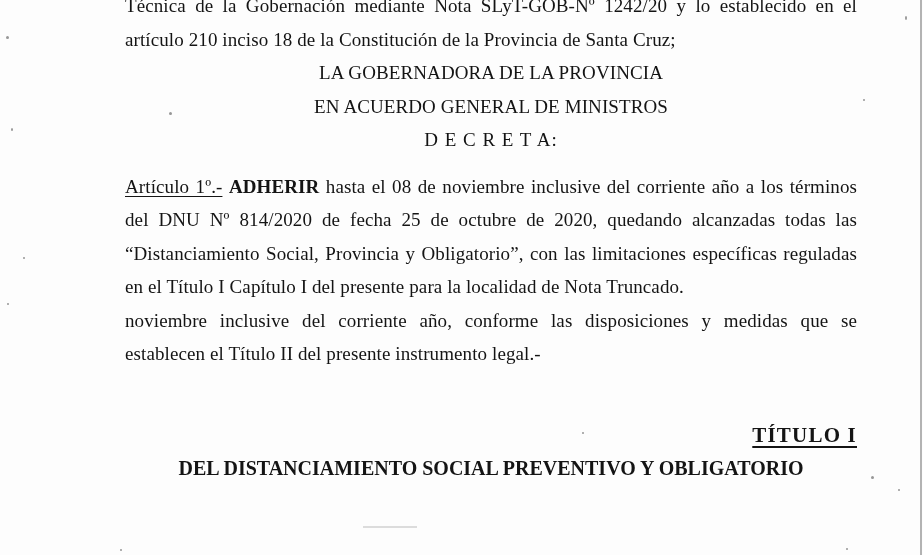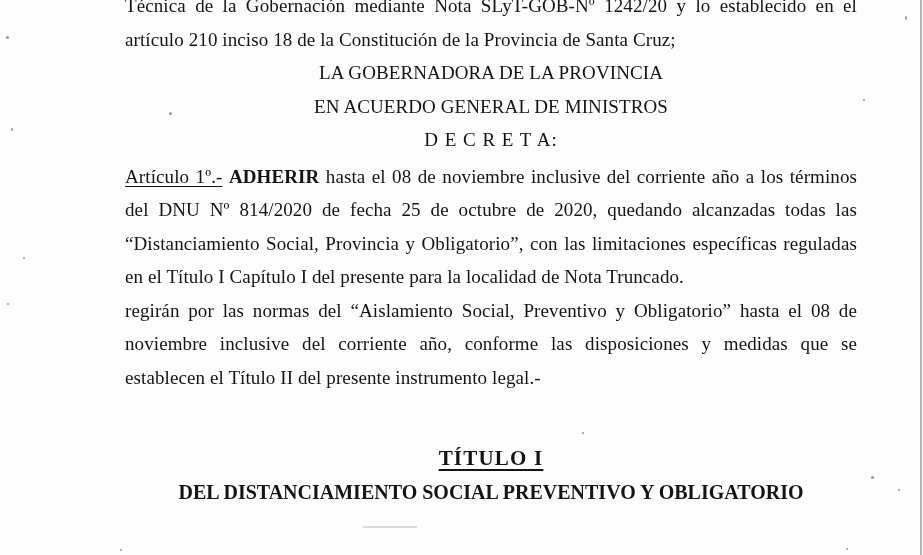--- a/index.html
+++ b/index.html
@@ -28,28 +28,28 @@
     letter-spacing: 0.1px;
   }
   .just {
     text-align: justify;
     text-align-last: justify;
   }
   .center { text-align: center; font-family: Liberation Serif, serif; }
   .u { text-decoration: underline; text-underline-offset: 3px; }
   .b { font-weight: bold; }
   .spaced { letter-spacing: 1px; }
-  .block-article { margin-top: 3px; }
+  .block-article { margin-top: 13px; }
   .block-title { margin-top: 22px; }
   .title-line {
     font-size: 21px;
     font-weight: bold;
     letter-spacing: 1.2px;
     line-height: 33.5px;
-    text-align: center;
+    text-align: right;
     margin-top: 48px;
   }
   .title-line .u {
     text-decoration: underline;
     text-decoration-thickness: 2px;
     text-underline-offset: 4px;
   }
   .subtitle-line {
     font-size: 20px;
     font-weight: bold;
@@ -108,23 +108,20 @@
       <span>del DNU Nº 814/2020 de fecha 25 de octubre de 2020, quedando alcanzadas todas las</span>
     </div>
     <div class="line just">
       <span>“Distanciamiento Social, Provincia y Obligatorio”, con las limitaciones específicas reguladas</span>
     </div>
     <div class="line">
       <span>en el Título I Capítulo I del presente para la localidad de Nota Truncado.</span>
     </div>
 
     <div class="line just">
-      <span>regirán por las normas del “Aislamiento Social, Preventivo y Obligatorio” hasta el 08 de</span>
-    </div>
-    <div class="line just">
       <span>noviembre inclusive del corriente año, conforme las disposiciones y medidas que se</span>
     </div>
     <div class="line">
       <span>establecen el Título II del presente instrumento legal.-</span>
     </div>
   </div>
 
   <div class="block-title">
     <div class="title-line">
       <span class="u">TÍTULO I</span>

